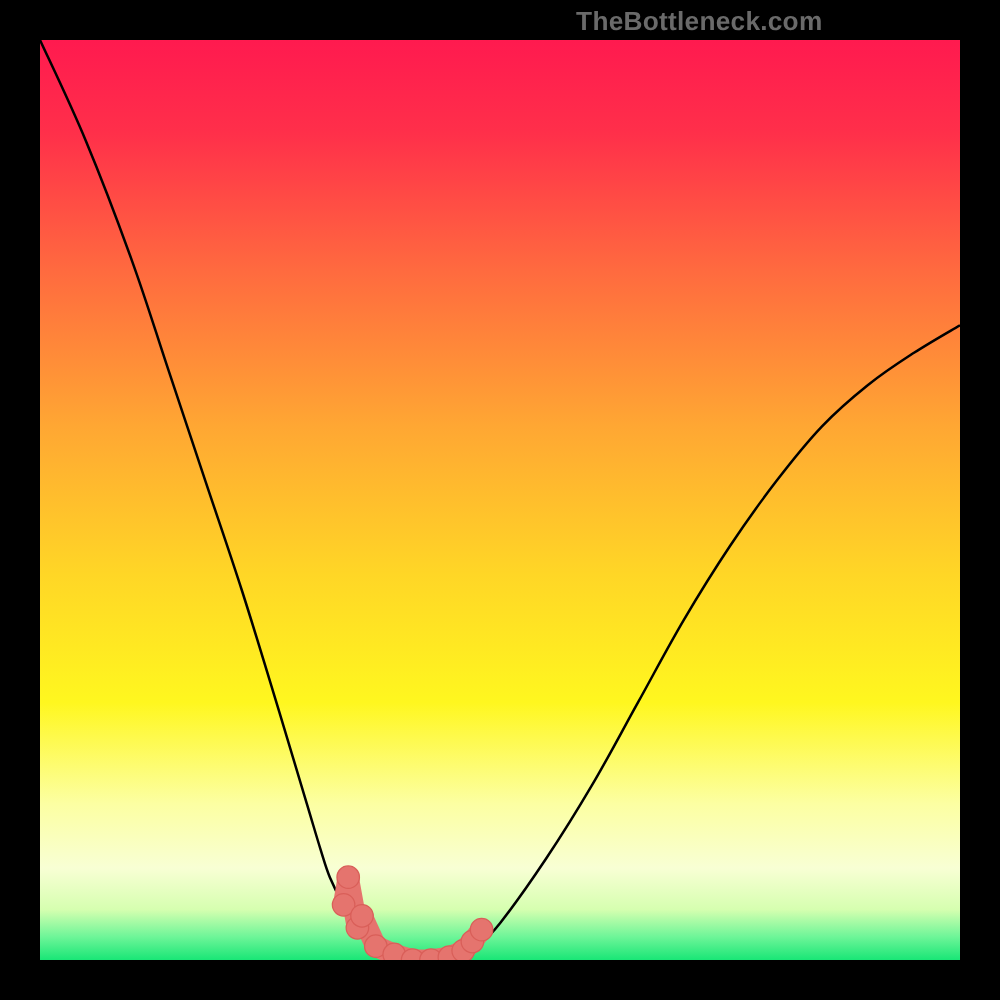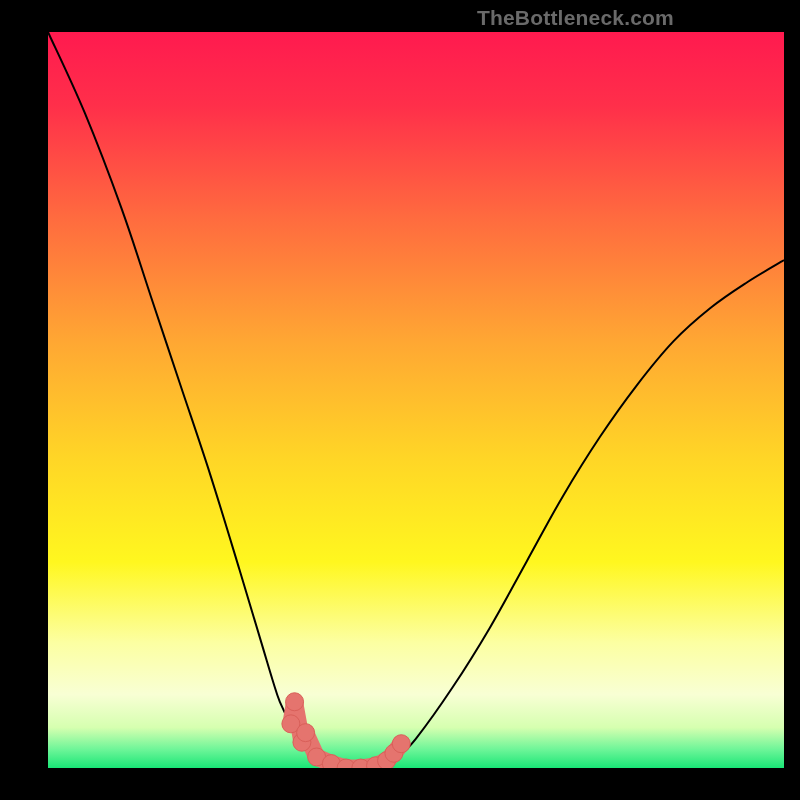--- a/index.html
+++ b/index.html
@@ -9,21 +9,20 @@
     height: 800px;
     background: #000;
     overflow: hidden;
     font-family: Arial, Helvetica, sans-serif;
   }
   .frame {
     position: absolute;
     left: 0; top: 0;
     width: 668px; height: 800px;
     background: #000;
-    margin-left: 16px;
   }
   .plot {
     position: absolute;
     left: 32px;
     top: 32px;
     width: 736px;
     height: 736px;
     overflow: hidden;
   }
   .gradient-bg {

